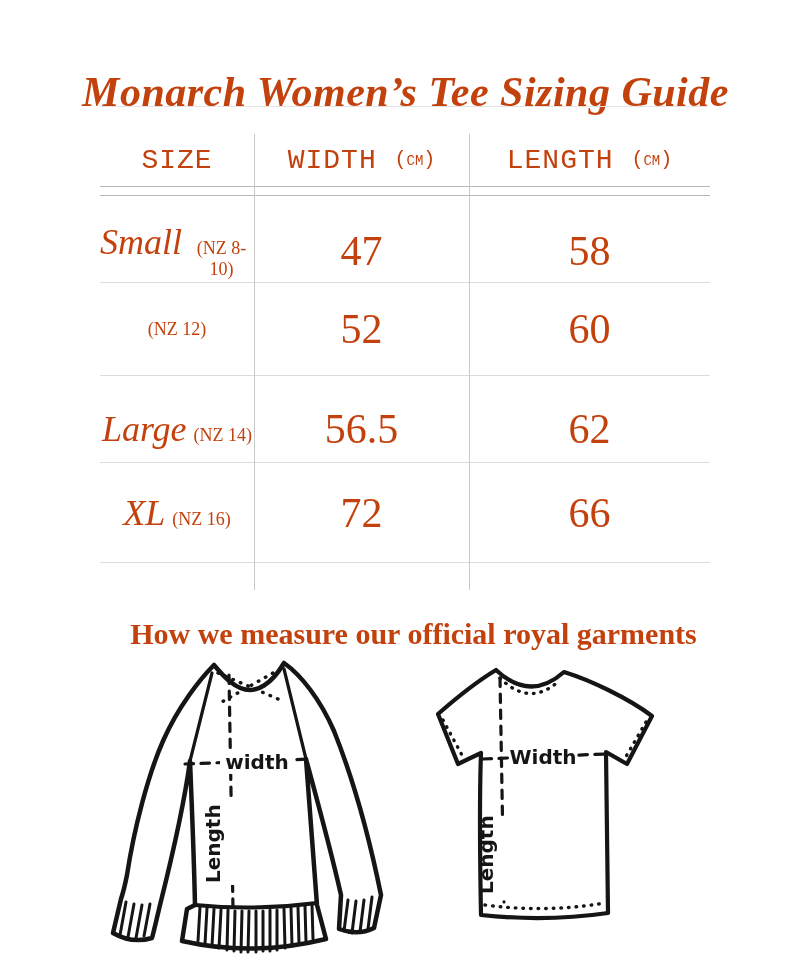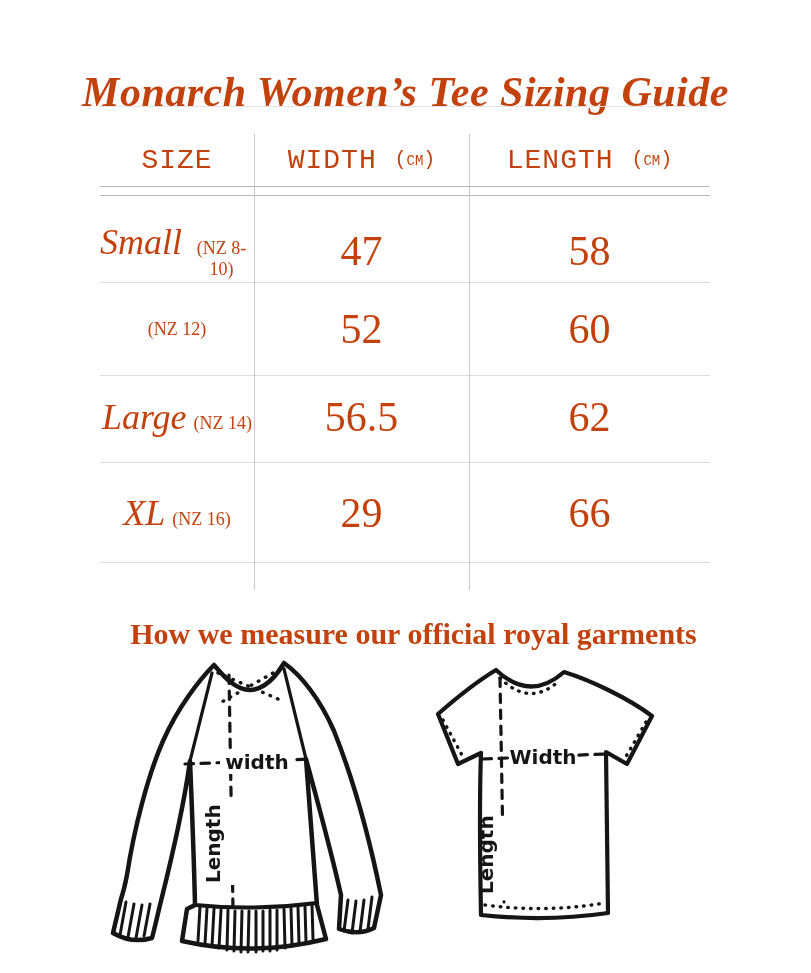--- a/index.html
+++ b/index.html
@@ -10,21 +10,21 @@
          font-style:italic;font-weight:700;font-size:42px;letter-spacing:.5px;}
   .title-rule{position:absolute;top:106px;left:100px;width:608px;height:1px;background:#e3e3e3;}
 
   .tablewrap{position:absolute;left:100px;top:134px;width:610px;height:456px;}
   .hrow{position:absolute;left:0;width:610px;display:grid;
         grid-template-columns:154px 215px 241px;align-items:center;text-align:center;}
   .header-row{top:0;height:52px;font-size:28px;letter-spacing:1px;font-family:Liberation Mono, monospace;}
   .unit{font-variant:small-caps;font-size:20px;letter-spacing:0;position:relative;top:-3px;}
   .row-1{top:61px;height:87px;margin-top:12px;}
   .row-2{top:149px;height:92px;}
-  .row-3{top:240px;height:86px;}
+  .row-3{top:252px;height:86px;}
   .row-4{top:329px;height:99px;}
   .sizecell{display:flex;justify-content:center;align-items:baseline;gap:7px;}
   .sizename{font-style:italic;font-size:36px;}
   .nz{font-size:18px;}
   .num{font-size:42px;}
   .sep{position:absolute;left:0;width:610px;height:1px;background:#dcdcdc;}
   .sep.s1{top:148px}.sep.s2{top:241px}.sep.s3{top:328px}.sep.s4{top:428px}
   .dbl{position:absolute;left:0;width:610px;height:1px;background:#b7b7b7;}
   .dbl.d1{top:52px}.dbl.d2{top:61px}
   .vdiv{position:absolute;top:0;width:1px;height:456px;background:#c9c9c9;}
@@ -84,21 +84,21 @@
       <div class="num">56.5</div>
       <div class="num">62</div>
     </div>
     <div class="sep s3"></div>
 
     <div class="hrow row-4">
       <div class="sizecell">
         <span class="sizename">XL</span>
         <span class="nz">(NZ 16)</span>
       </div>
-      <div class="num">29</div>
+      <div class="num">72</div>
       <div class="num">66</div>
     </div>
     <div class="sep s4"></div>
 
     <div class="vdiv v1"></div>
     <div class="vdiv v2"></div>
   </div>
 
   <h2 class="subtitle">How we measure our official royal garments</h2>
 

